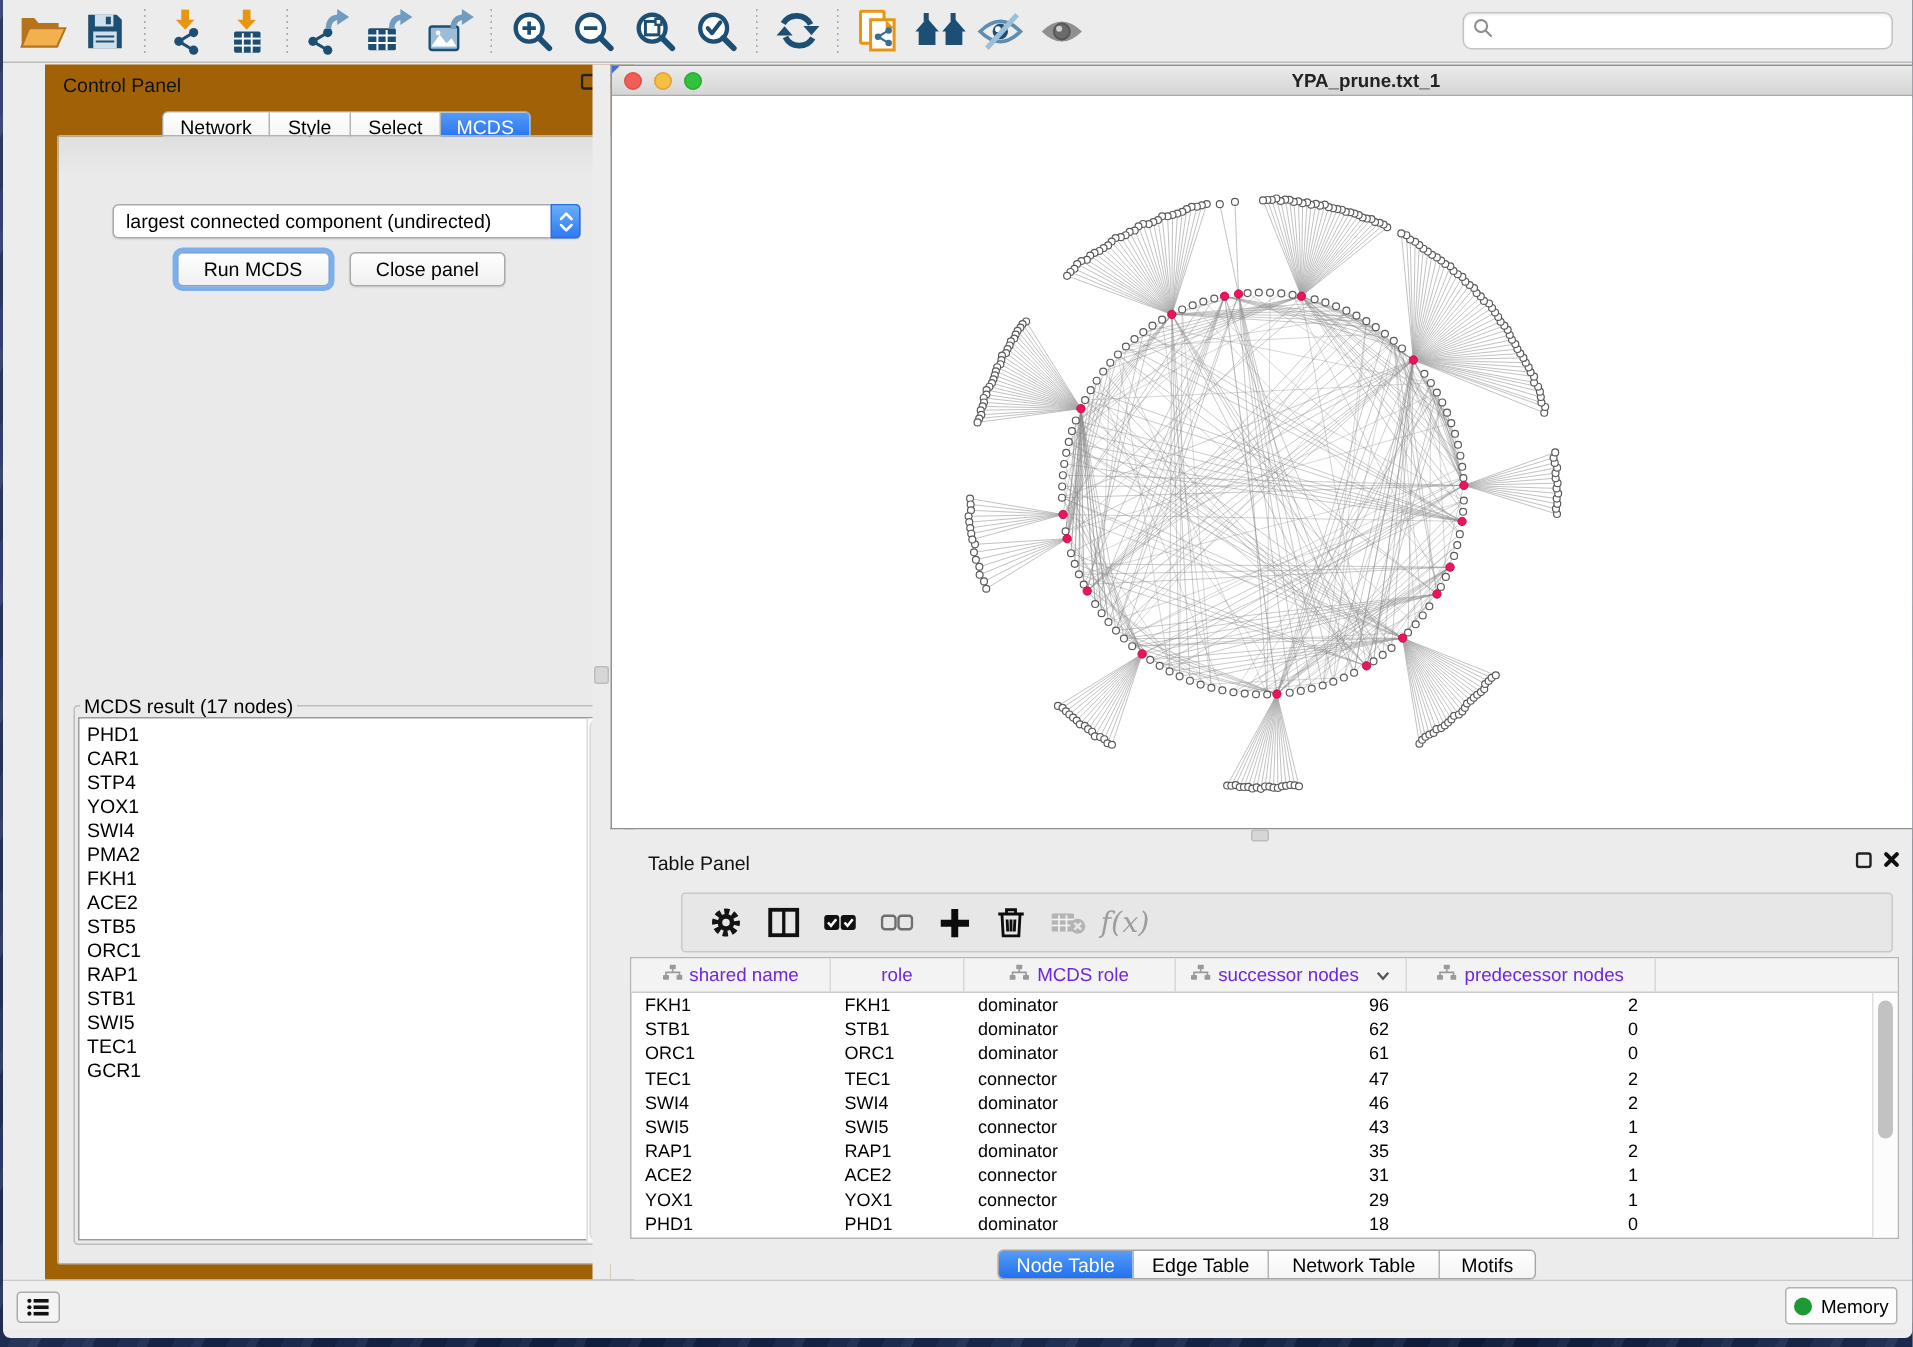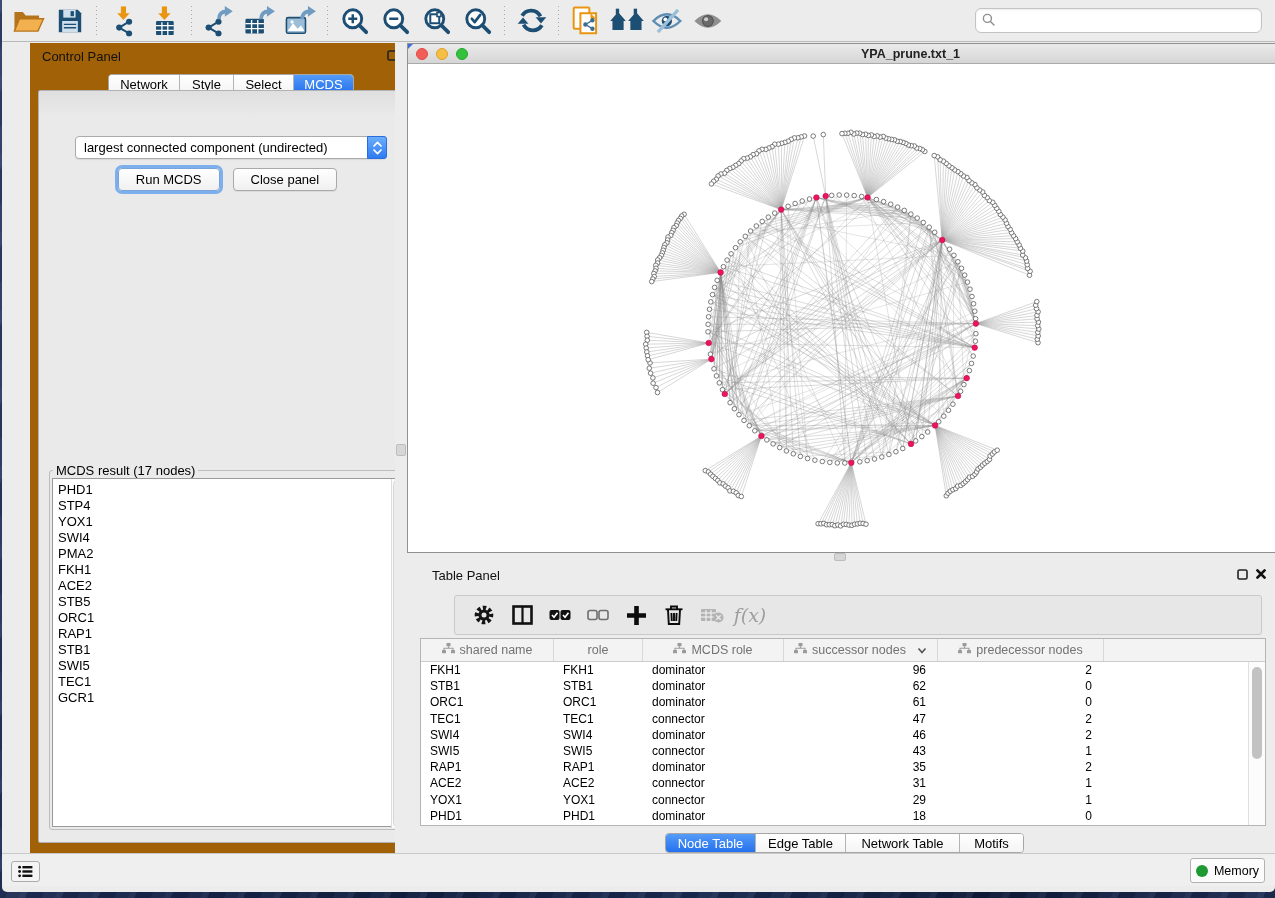--- a/index.html
+++ b/index.html
@@ -104,21 +104,21 @@
   .tp-titlebar { position:absolute; left:0; top:0; right:0; height:26px; display:flex; align-items:center;
     justify-content:space-between; padding:0 8px 0 25px; }
   .tp-toolbar { position:absolute; left:10px; right:13px; top:33px; height:40px; background:#e7e7e7;
     border:1px solid #c9c9c9; border-radius:3px; display:flex; align-items:center; padding-left:10px; gap:0;margin-left:37px; }
   .tpi { width:38px; height:32px; display:flex; align-items:center; justify-content:center; }
   .fx { font-family:"DejaVu Serif","Liberation Serif",serif; font-style:italic; font-size:19px; color:#9d9d9d; }
   .tp-table { position:absolute; left:13px; right:9px; top:76px; height:188px; background:#fff;
     border:1px solid #b5b5b5; }
   .tp-header { position:absolute; left:0; top:0; right:0; height:23px; background:#f3f3f3;
     border-bottom:1px solid #cccccc; display:flex; }
-  .th { display:flex; align-items:center; justify-content:center; gap:5px; font-size:12.5px; color:#737373;
+  .th { display:flex; align-items:center; justify-content:center; gap:5px; font-size:12.5px; color:#6d28d9;
     border-right:1px solid #d8d8d8; height:100%; }
   .tp-rows { position:absolute; left:0; top:23px; right:17px; bottom:0; overflow:hidden; }
   .tr { display:flex; height:16.2px; align-items:center; }
   .td { font-size:12px; color:#000; white-space:nowrap; overflow:hidden; }
   .td.num { text-align:right; }
   .tp-vscroll { position:absolute; right:0px; top:23px; width:17px; bottom:0; background:#fcfcfc;
     border-left:1px solid #e0e0e0; }
   .tp-vscroll .thumb { position:absolute; left:3px; width:10px; top:5px; height:92px; background:#c2c2c2;
     border-radius:5px; }
   .tp-tabs { left:258px; top:271px; }
@@ -378,20 +378,21 @@
         </span>
       </div>
       <div class="btn-row">
         <button class="btn focused">Run MCDS</button>
         <button class="btn">Close panel</button>
       </div>
       <fieldset class="result-box">
         <legend>MCDS result (17 nodes)</legend>
         <div class="result-list" id="result-list">
             <div class="result-item">PHD1</div>
+            <div class="result-item">CAR1</div>
             <div class="result-item">STP4</div>
             <div class="result-item">YOX1</div>
             <div class="result-item">SWI4</div>
             <div class="result-item">PMA2</div>
             <div class="result-item">FKH1</div>
             <div class="result-item">ACE2</div>
             <div class="result-item">STB5</div>
             <div class="result-item">ORC1</div>
             <div class="result-item">RAP1</div>
             <div class="result-item">STB1</div>

